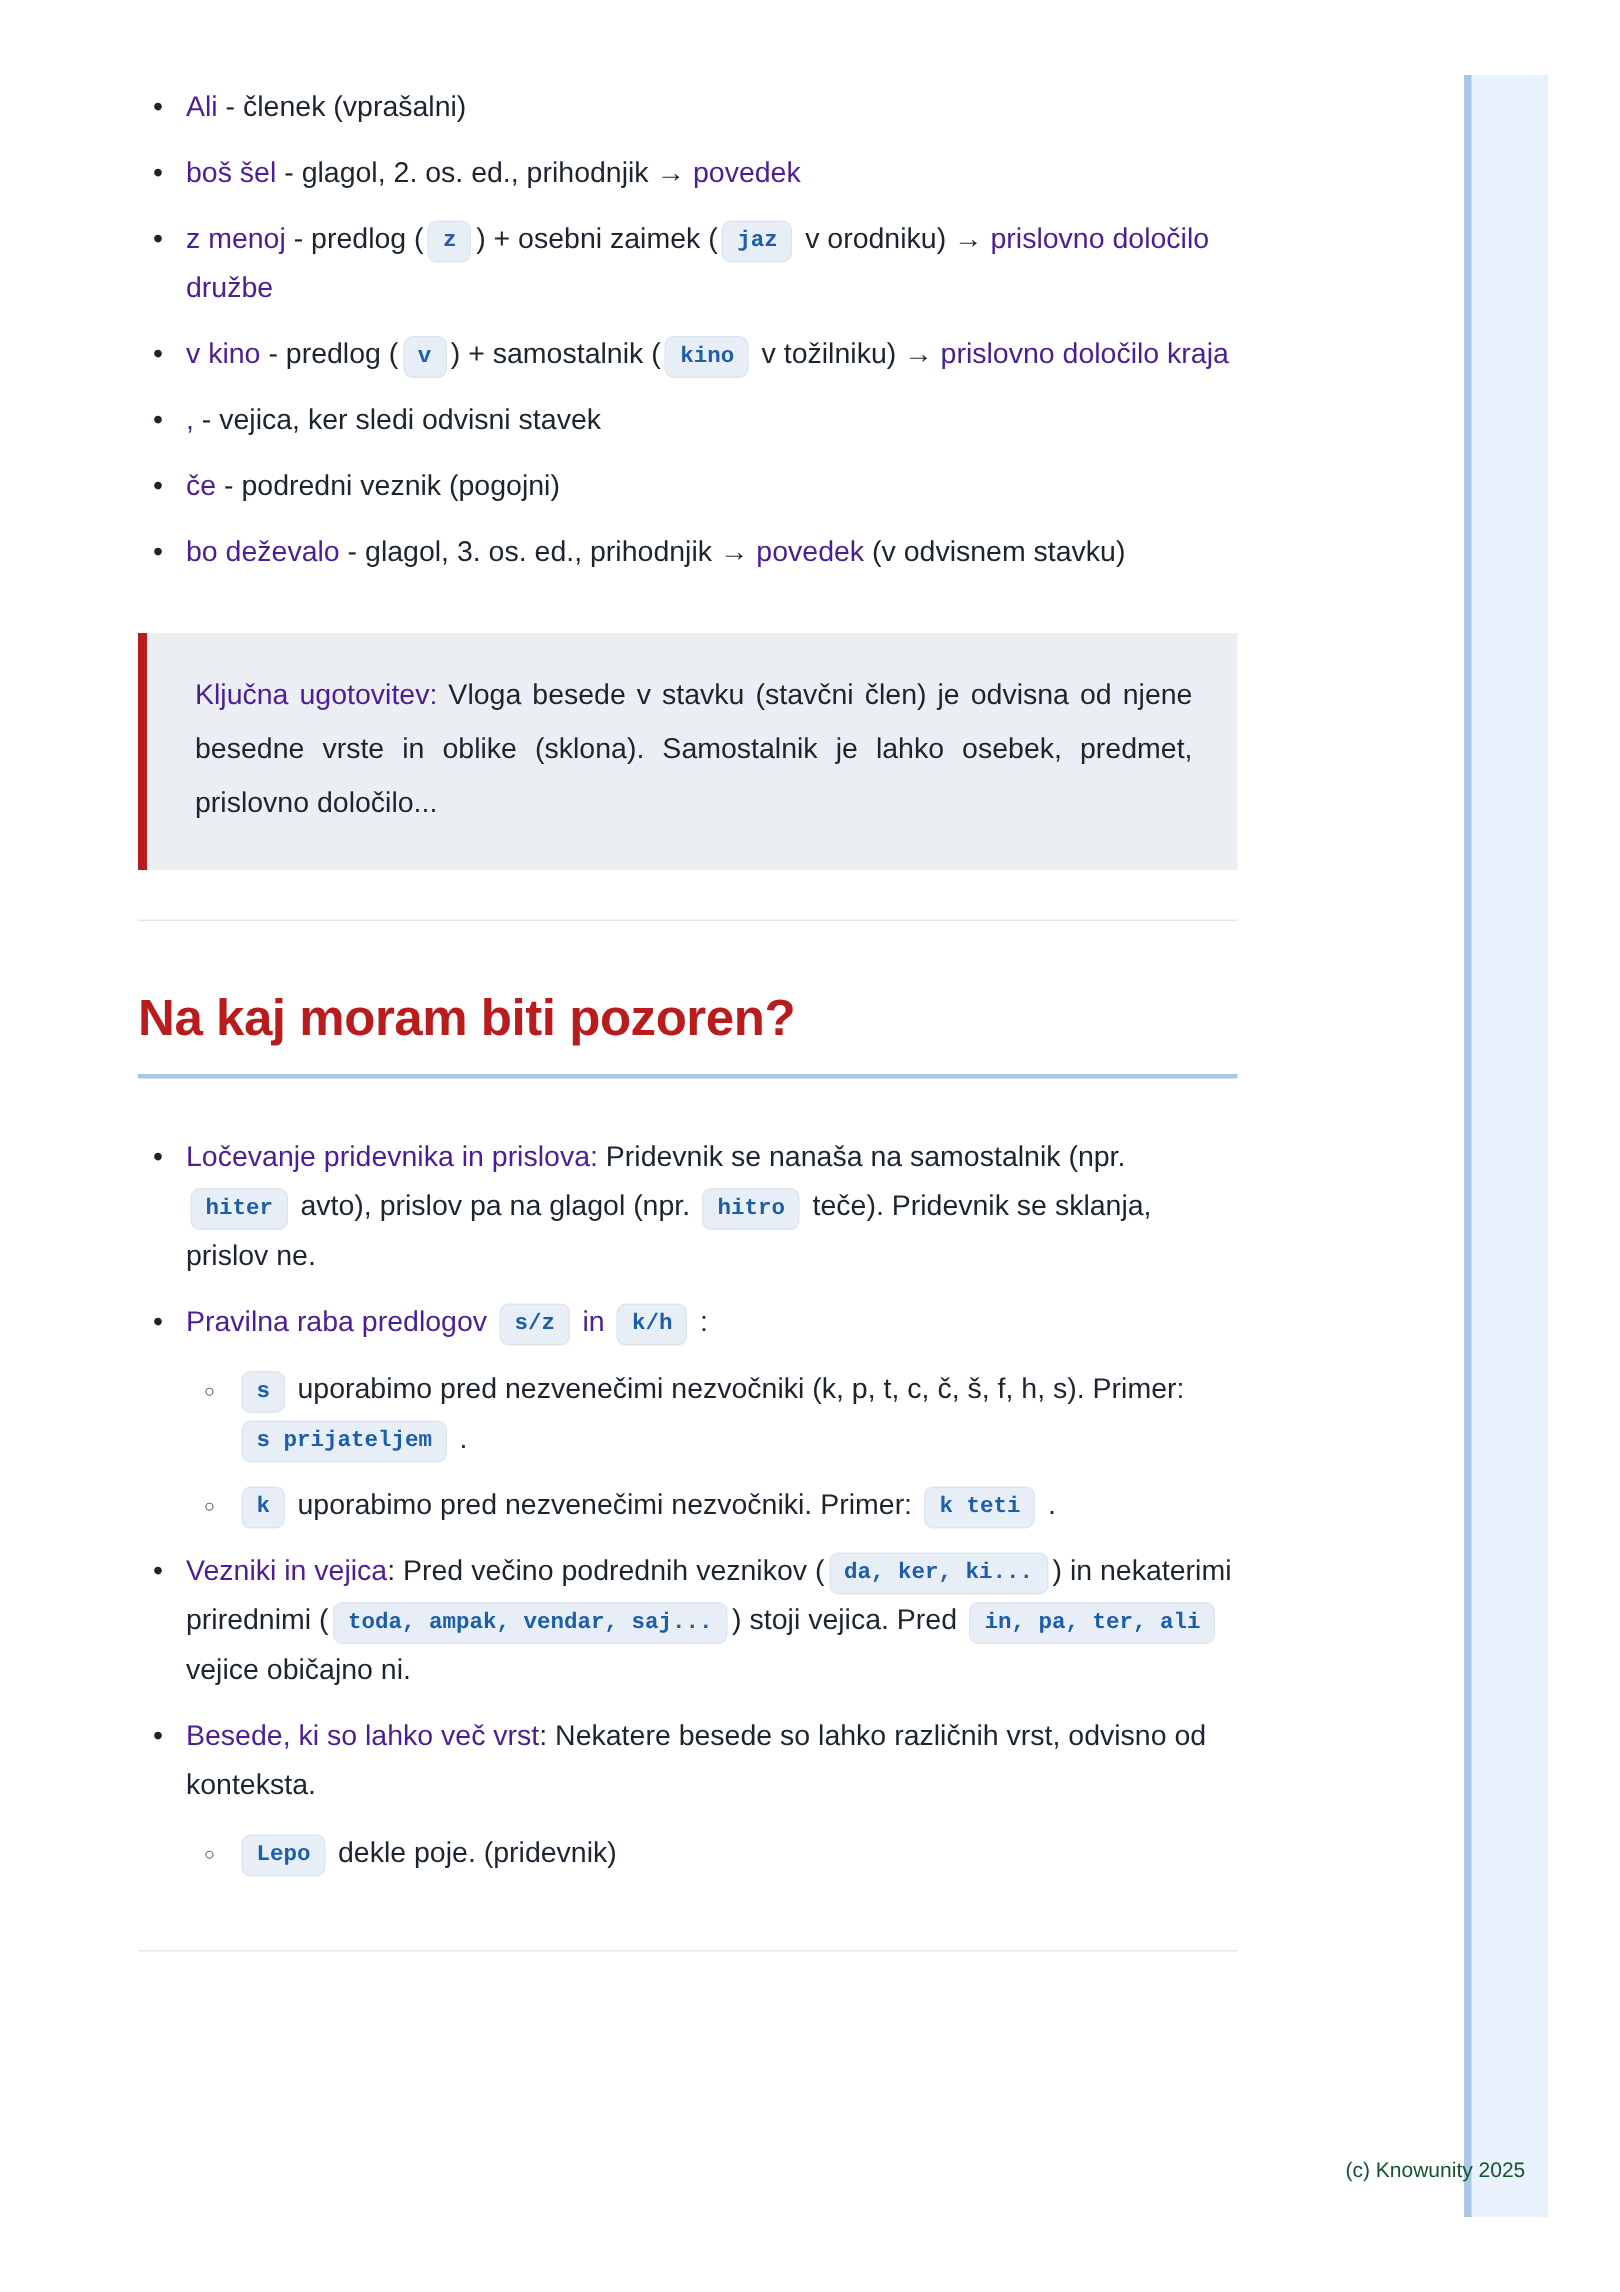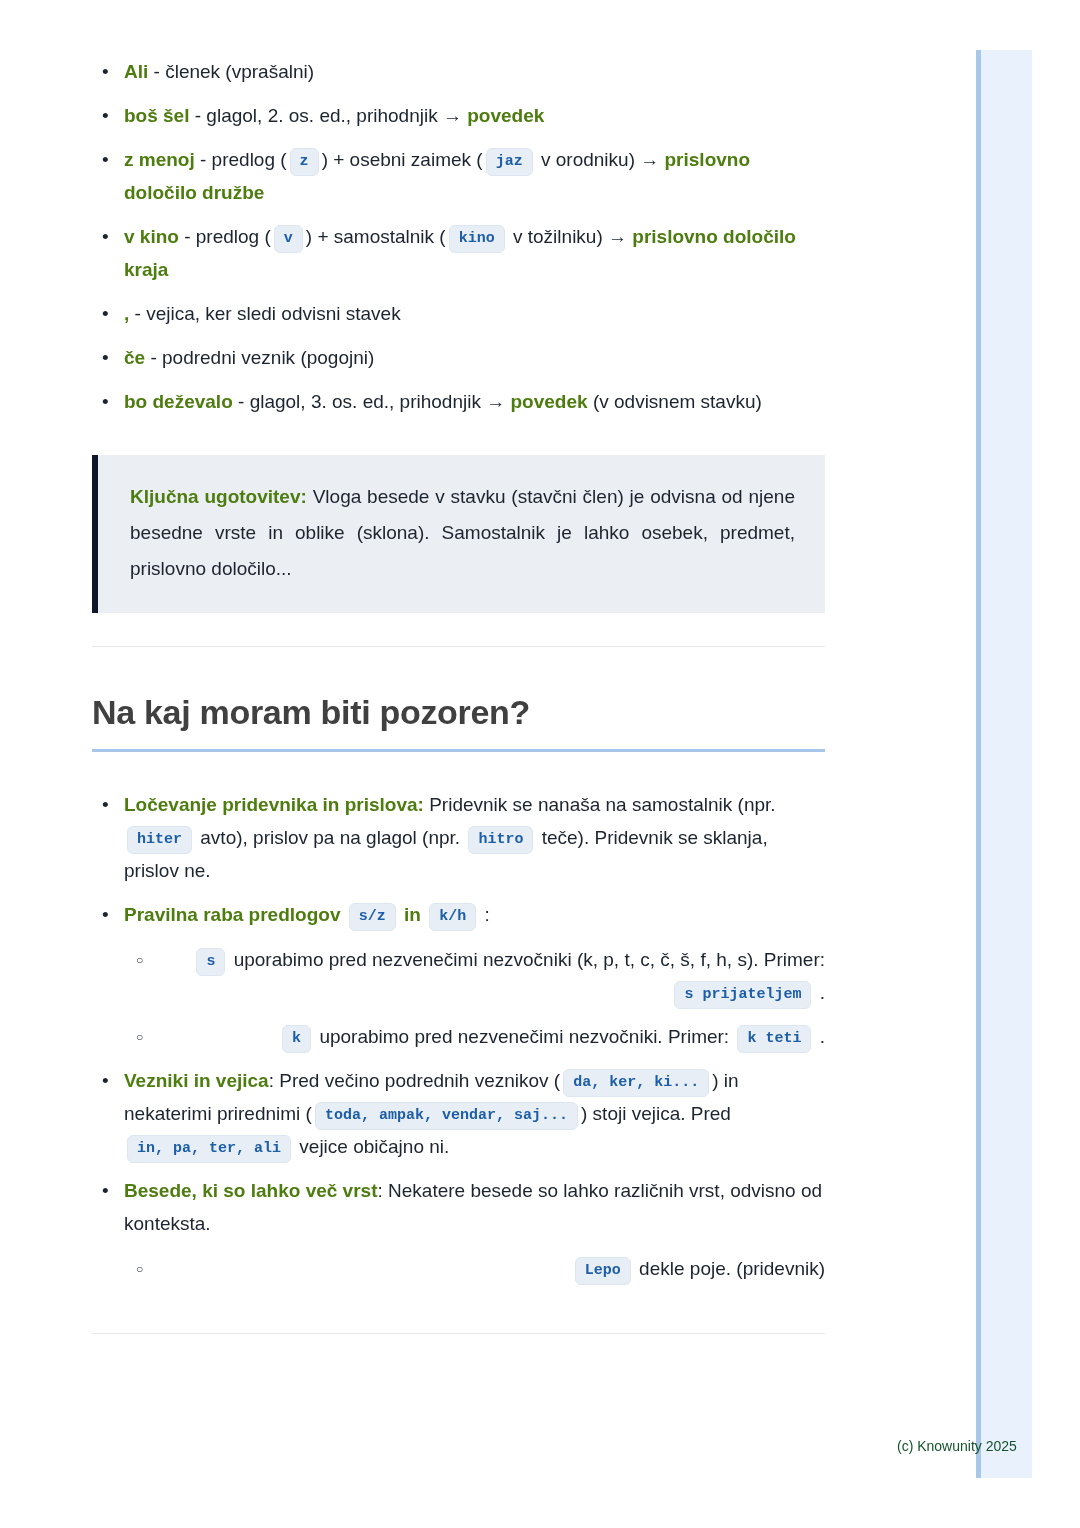--- a/index.html
+++ b/index.html
@@ -27,31 +27,30 @@
     position: relative;
     margin-bottom: 11px;
   }
   ul.main-list > li::before {
     content: "\2022";
     position: absolute;
     left: -22px; top: 0;
     color: #1c2430;
     font-size: 19px;
   }
-  strong { font-weight: 700; color: #4d7c0f; }
+  strong { font-weight: 400; color: #4c1d95; }
   
   ul.sub-list {
     list-style: none;
     margin: 12px 0 2px 0;
     padding: 0 0 0 34px;
   }
   ul.sub-list > li {
     position: relative;
     margin-bottom: 11px;
-    text-align: right;
   }
   ul.sub-list > li::before {
     content: "\25CB";
     position: absolute;
     left: -22px; top: 1px;
     font-size: 12px;
     color: #1c2430;
   }
   
   .chip {
@@ -66,42 +65,42 @@
     border-radius: 6px;
     padding: 3px 9px;
     margin: 0 3px;
     vertical-align: 1px;
     white-space: nowrap;
   }
   
   .callout {
     margin-top: 37px;
     background: #ebeef3;
-    border-left: 6px solid #0f172a;
+    border-left: 6px solid #b91c1c;
     padding: 24px 30px 26px 32px;
   }
   .callout-text {
     margin: 0;
     font-size: 19px;
     line-height: 36px;
     text-align: justify;
   }
   
   .divider {
     border: none;
     border-top: 1px solid #e4e7ec;
     margin: 33px 0 0 0;
   }
   .divider.bottom { margin-top: 48px; }
   
   .section-title {
     margin: 46px 0 0 0;
     font-size: 34px;
     font-weight: 700;
-    color: #404040;
+    color: #b91c1c;
     letter-spacing: -0.3px;
     border-bottom: 3px solid #a6c6ea;
     padding-bottom: 17px;
   }
   .attention-wrap { margin-top: 36px; }
   
   .side-strip {
     position: absolute;
     left: 976px; top: 50px;
     width: 51px; height: 1428px;

